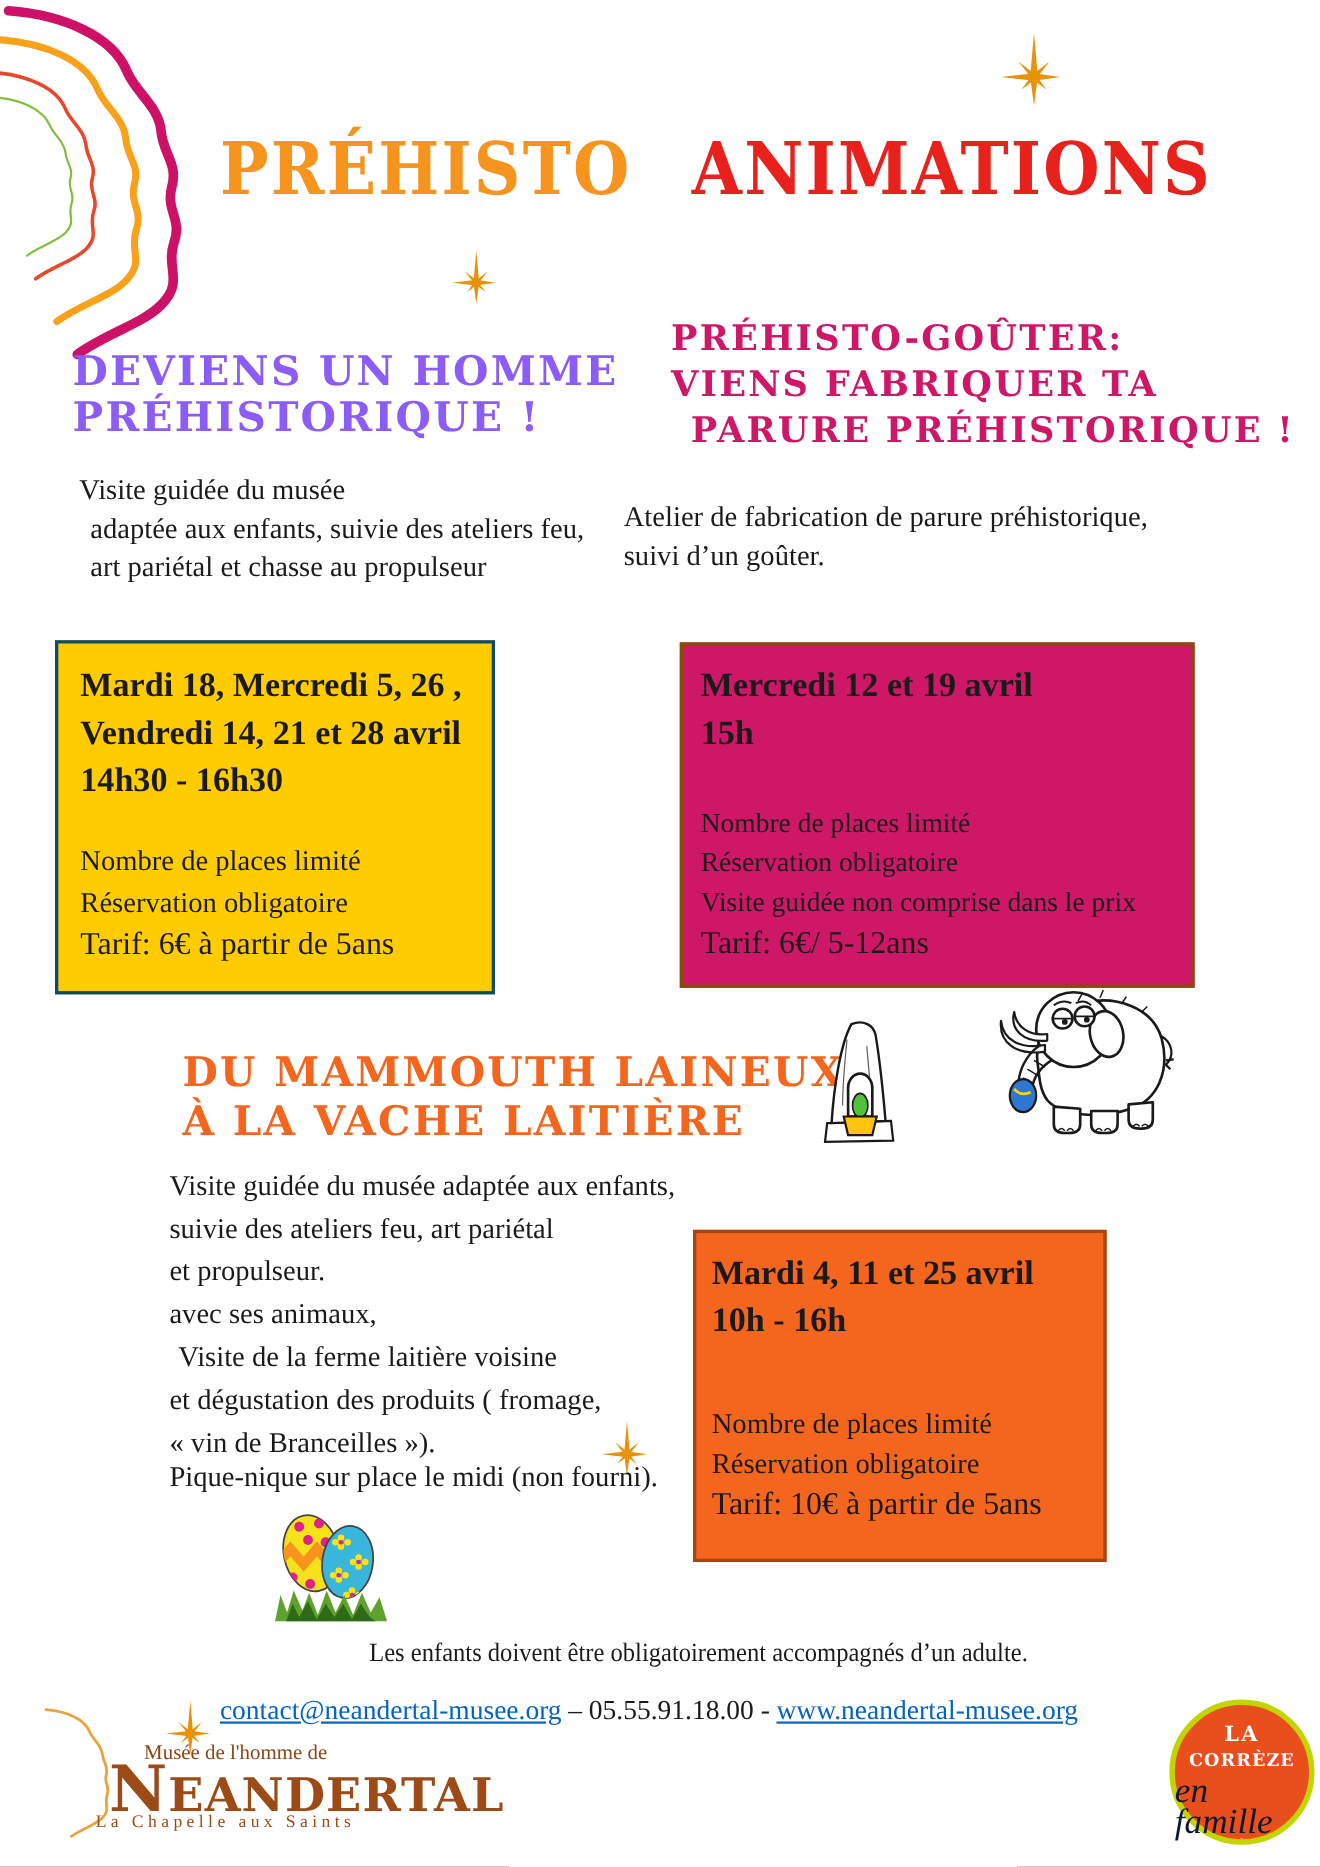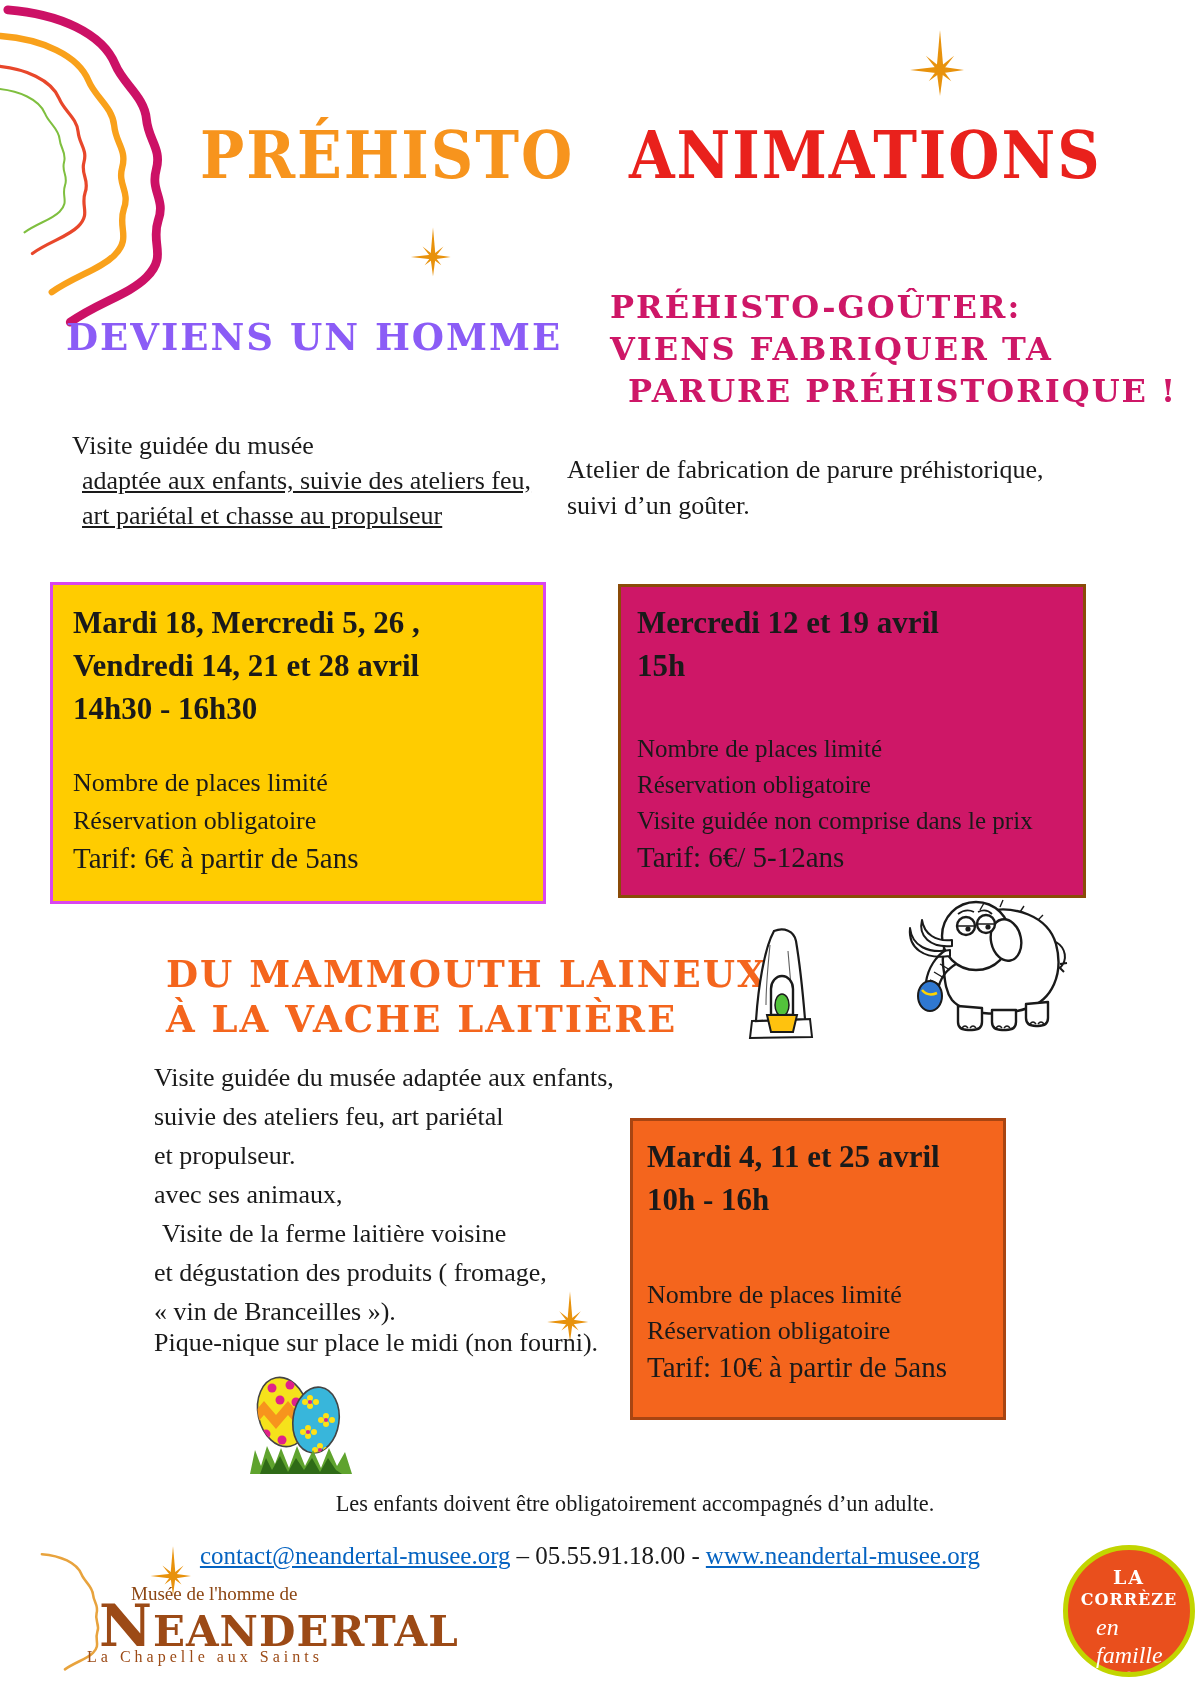--- a/index.html
+++ b/index.html
@@ -19,29 +19,29 @@
 
   .sec-heading{line-height:1.12;letter-spacing:2px;}
   #s1-heading{left:66px;top:316px;font-size:37px;color:#8b5cf6;line-height:42px;}
   #s2-heading{left:610px;top:286px;font-size:32px;color:#CE1767;line-height:42px;}
   #s2-heading .l3{padding-left:18px;}
   #s3-heading{left:166px;top:952px;font-size:37px;color:#F4651D;line-height:45px;}
 
   
   .para{font-size:26px;line-height:35px;}
   #s1-body{left:72px;top:428px;}
-  #s1-body .line:nth-child(2),#s1-body .line:nth-child(3){padding-left:10px;text-decoration:underline;}
+  #s1-body .line:nth-child(2),#s1-body .line:nth-child(3){padding-left:10px;}
   #s2-body{left:567px;top:452px;line-height:36px;}
   #s3-body{left:154px;top:1058px;line-height:39px;}
   #s3-body .line:nth-child(5){padding-left:8px;}
   #pique{left:154px;top:1328px;font-size:26px;}
 
   
   .event-box{box-sizing:border-box;padding:16px 20px;}
-  #box-yellow{left:50px;top:582px;width:496px;height:322px;background:#FFCC00;border:3px solid #d946ef;}
+  #box-yellow{left:50px;top:582px;width:400px;height:322px;background:#FFCC00;border:3px solid #0c4a6e;}
   #box-magenta{left:618px;top:568px;width:468px;height:314px;background:#CE1767;border:3px solid #8A4B08;padding:14px 16px;margin-top:16px;}
   #box-orange{left:630px;top:1118px;width:376px;height:302px;background:#F4651D;border:3px solid #A84512;padding:14px 14px;}
   .box-dates{font-weight:700;font-size:31px;line-height:43px;}
   .box-info{font-size:26px;line-height:38px;}
   #box-yellow .box-info{margin-top:34px;}
   #box-magenta .box-info{margin-top:44px;font-size:25px;line-height:36px;}
   #box-orange .box-info{margin-top:56px;line-height:36px;}
   .box-tarif{font-size:29px;margin-top:2px;}
 
   
@@ -55,21 +55,21 @@
   #museum-logo .l1{position:absolute;left:96px;top:43px;font-size:19px;color:#8C4613;}
   #museum-logo .name{position:absolute;left:64px;top:52px;font-family:"DejaVu Serif",serif;font-weight:700;font-size:42px;color:#9C4A16;letter-spacing:1px;}
   #museum-logo .name::first-letter{font-size:58px;}
   #museum-logo .l3{position:absolute;left:52px;top:108px;font-size:16px;letter-spacing:4px;color:#9C4A16;}
 
   
   #badge{left:1063px;top:1545px;width:132px;height:132px;background:#E94F1D;border:5px solid #C2D500;
          border-radius:50%;box-sizing:border-box;display:flex;flex-direction:column;align-items:center;justify-content:flex-start;}
   #badge .b1{font-family:"DejaVu Serif",serif;font-weight:700;color:#ffffff;font-size:19px;letter-spacing:2px;margin-top:16px;line-height:22px;}
   #badge .b2{font-family:"DejaVu Serif",serif;font-weight:700;color:#ffffff;font-size:16px;letter-spacing:1px;line-height:24px;}
-  #badge .b3{font-style:italic;color:#ffffff;font-size:24px;line-height:28px;margin-top:1px;margin-left:28px;}
+  #badge .b3{font-style:italic;color:#0f172a;font-size:32px;line-height:28px;margin-top:1px;}
   #badge svg{margin-top:2px;}
 </style>
 </head>
 <body>
 
 <svg width="0" height="0" style="position:absolute" aria-hidden="true">
   <defs>
     <path id="profileP" fill="none" stroke-linecap="round" d="M8,6 C60,10 105,30 118,62 C126,82 148,95 150,118 C152,140 166,148 160,170 C154,192 170,200 162,222 C154,246 172,258 150,280 C132,298 100,306 72,326"></path>
     <g id="sparkle" fill="#E8920C">
       <polygon points="0,-40 3.5,0 0,26 -3.5,0"></polygon>
@@ -98,20 +98,21 @@
   <svg class="abs" style="left:538px;top:1290px" width="64" height="64" viewBox="-42 -42 84 84">
       <use href="#sparkle"></use>
     </svg>
 
   <div id="title" class="abs display nowrap">
     <span class="w1">PRÉHISTO</span><span class="w2">ANIMATIONS</span>
   </div>
 
   <div id="s1-heading" class="abs display sec-heading">
     <div class="line">DEVIENS UN HOMME</div>
+    <div class="line">PRÉHISTORIQUE !</div>
   </div>
   <div id="s1-body" class="abs para">
     <div class="line">Visite guidée du musée</div>
     <div class="line">adaptée aux enfants, suivie des ateliers feu,</div>
     <div class="line">art pariétal et chasse au propulseur</div>
   </div>
 
   <div id="box-yellow" class="abs event-box">
     <div class="box-dates">
       <div class="line">Mardi 18, Mercredi 5, 26 ,</div>

